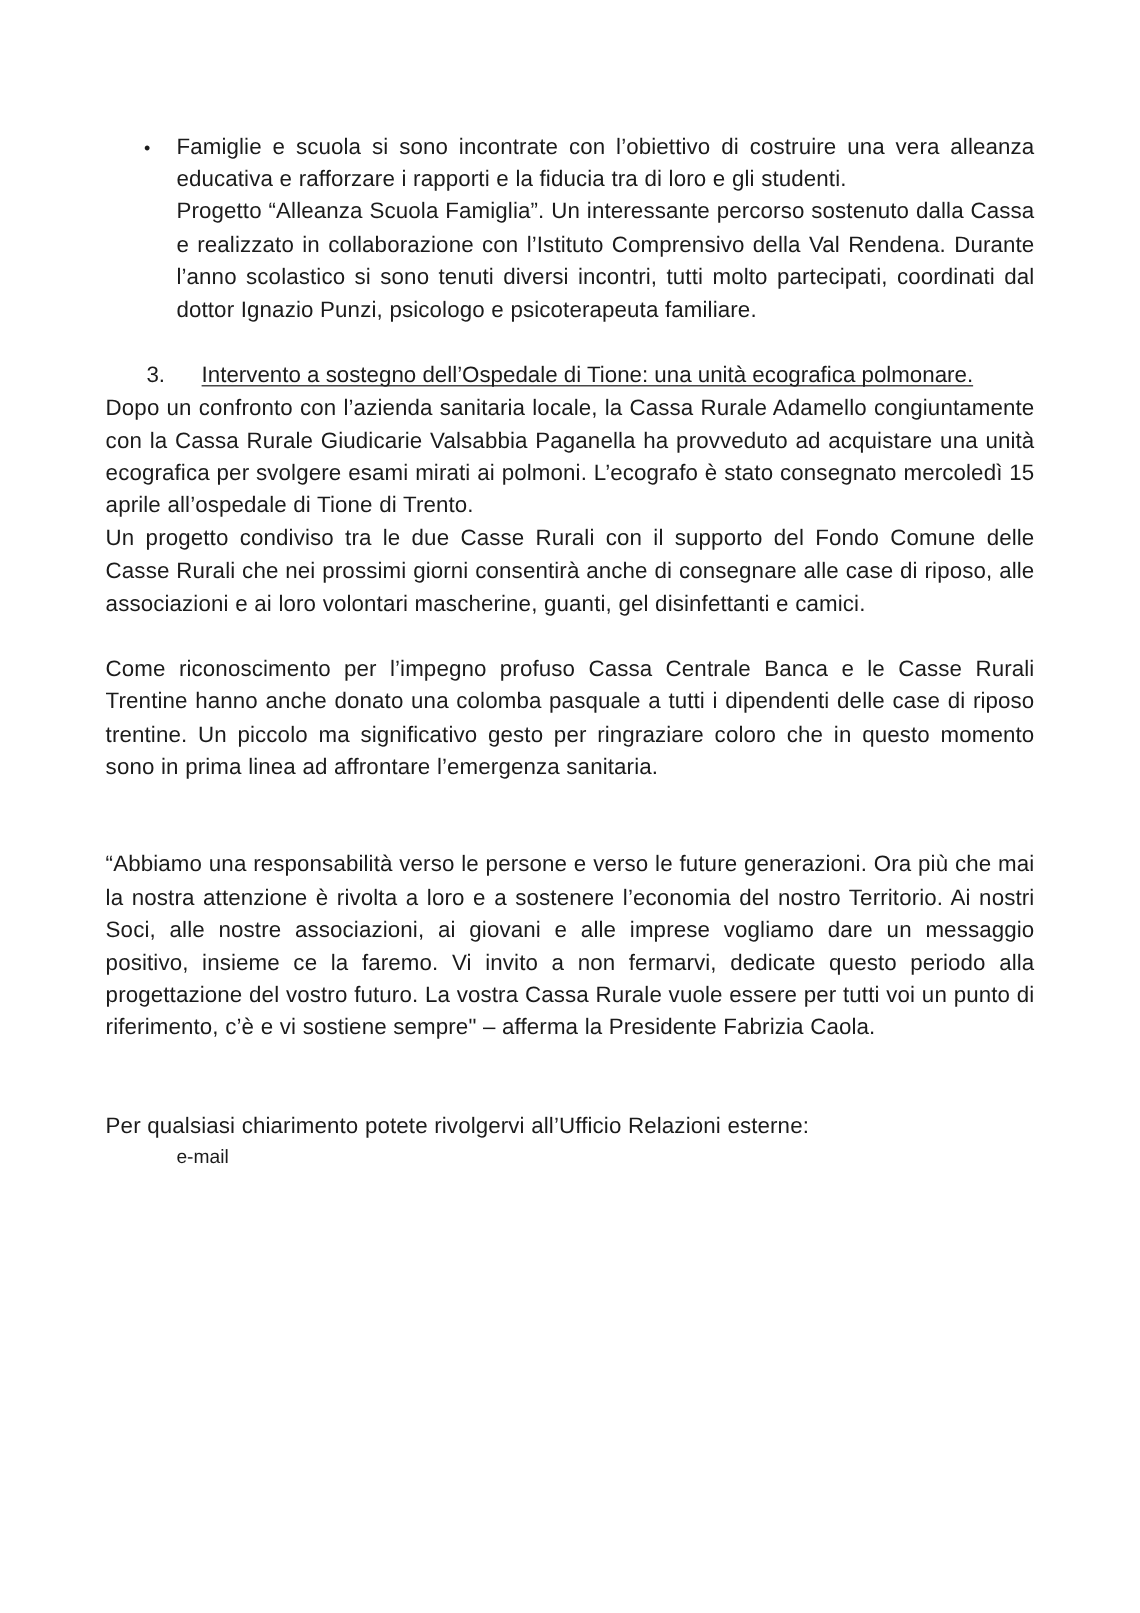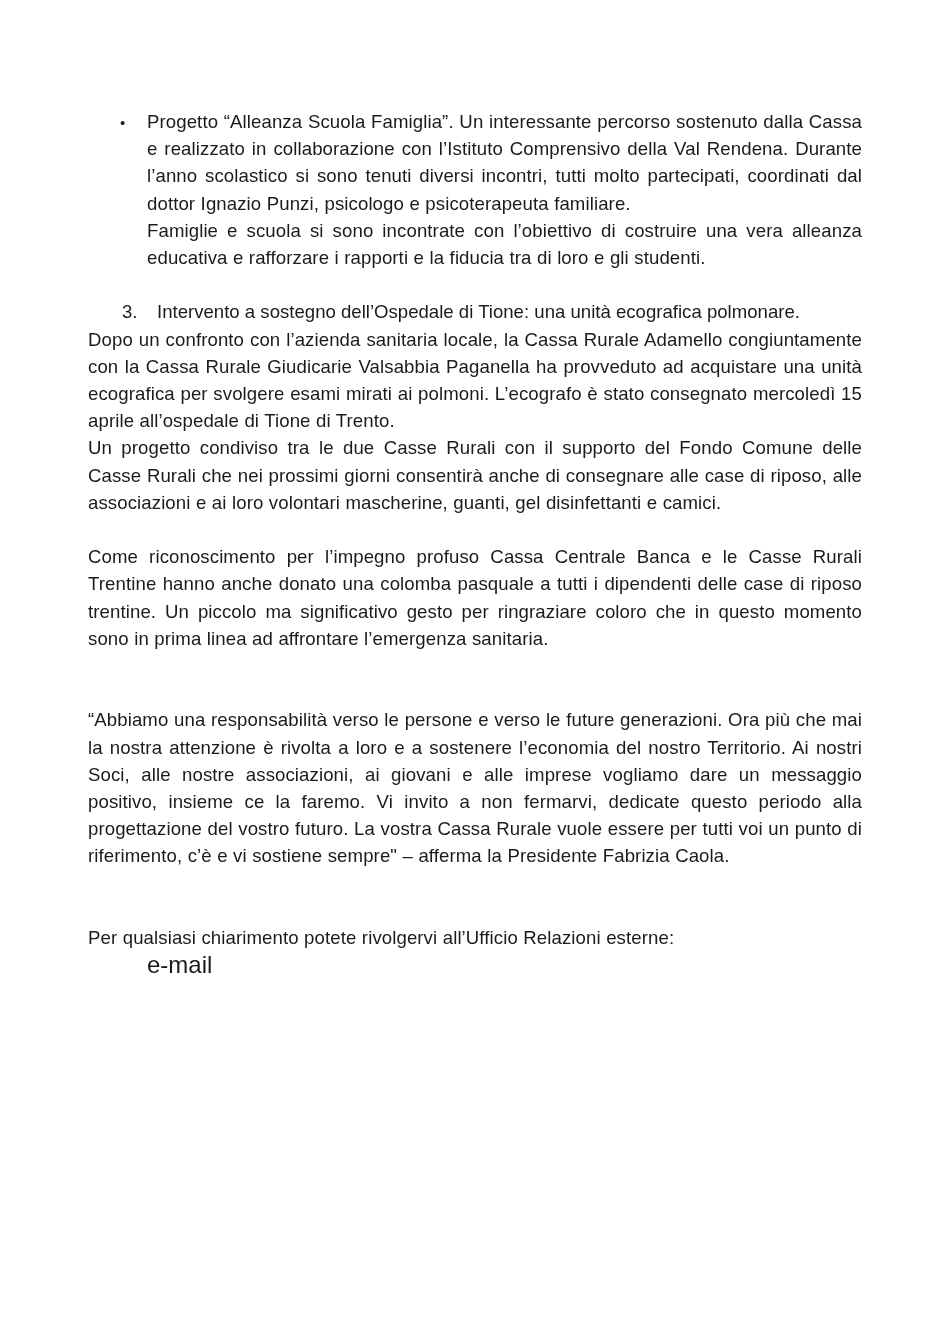--- a/index.html
+++ b/index.html
@@ -84,55 +84,57 @@
     font-size: 18.6px;
     line-height: 27.2px;
   }
   .heading-underlined {
     font-size: 18.6px;
     line-height: 27.2px;
     text-align: justify;
     margin: 0;
   }
   .heading-underlined .u {
+    text-decoration: underline;
     text-underline-offset: 2.5px;
     text-decoration-thickness: 1px;
+    margin-left: 11px;
   }
 
   
   .contact-list {
     margin: 0;
     padding: 0;
     list-style: none;
   }
   .contact-row {
     display: flex;
-    font-size: 24px;
+    font-size: 16px;
     line-height: 27.2px;
     padding-left: 59px;
     flex-direction: column;
   }
   .contact-label {
     width: 78px;
     flex: 0 0 78px;
   }
   .contact-value {
     flex: 1 1 auto;
   }
 </style>
 </head>
 <body>
 
 <div class="page">
   <div class="content">
 
     <div class="bullet-block">
       <span class="bullet-mark"></span>
+      <p class="para bullet-sub">Famiglie e scuola si sono incontrate con l’obiettivo di costruire una vera alleanza educativa e rafforzare i rapporti e la fiducia tra di loro e gli studenti.</p>
       <p class="para">Progetto “Alleanza Scuola Famiglia”. Un interessante percorso sostenuto dalla Cassa e realizzato in collaborazione con l’Istituto Comprensivo della Val Rendena. Durante l’anno scolastico si sono tenuti diversi incontri, tutti molto partecipati, coordinati dal dottor Ignazio Punzi, psicologo e psicoterapeuta familiare.</p>
-      <p class="para bullet-sub">Famiglie e scuola si sono incontrate con l’obiettivo di costruire una vera alleanza educativa e rafforzare i rapporti e la fiducia tra di loro e gli studenti.</p>
     </div>
 
     <div class="gap-line"></div>
 
     <div class="numbered-block">
       <span class="numbered-mark">3.</span>
       <p class="heading-underlined">
         <span class="u">Intervento a sostegno dell’Ospedale di Tione: una unità ecografica polmonare.</span>
       </p>
     </div>

